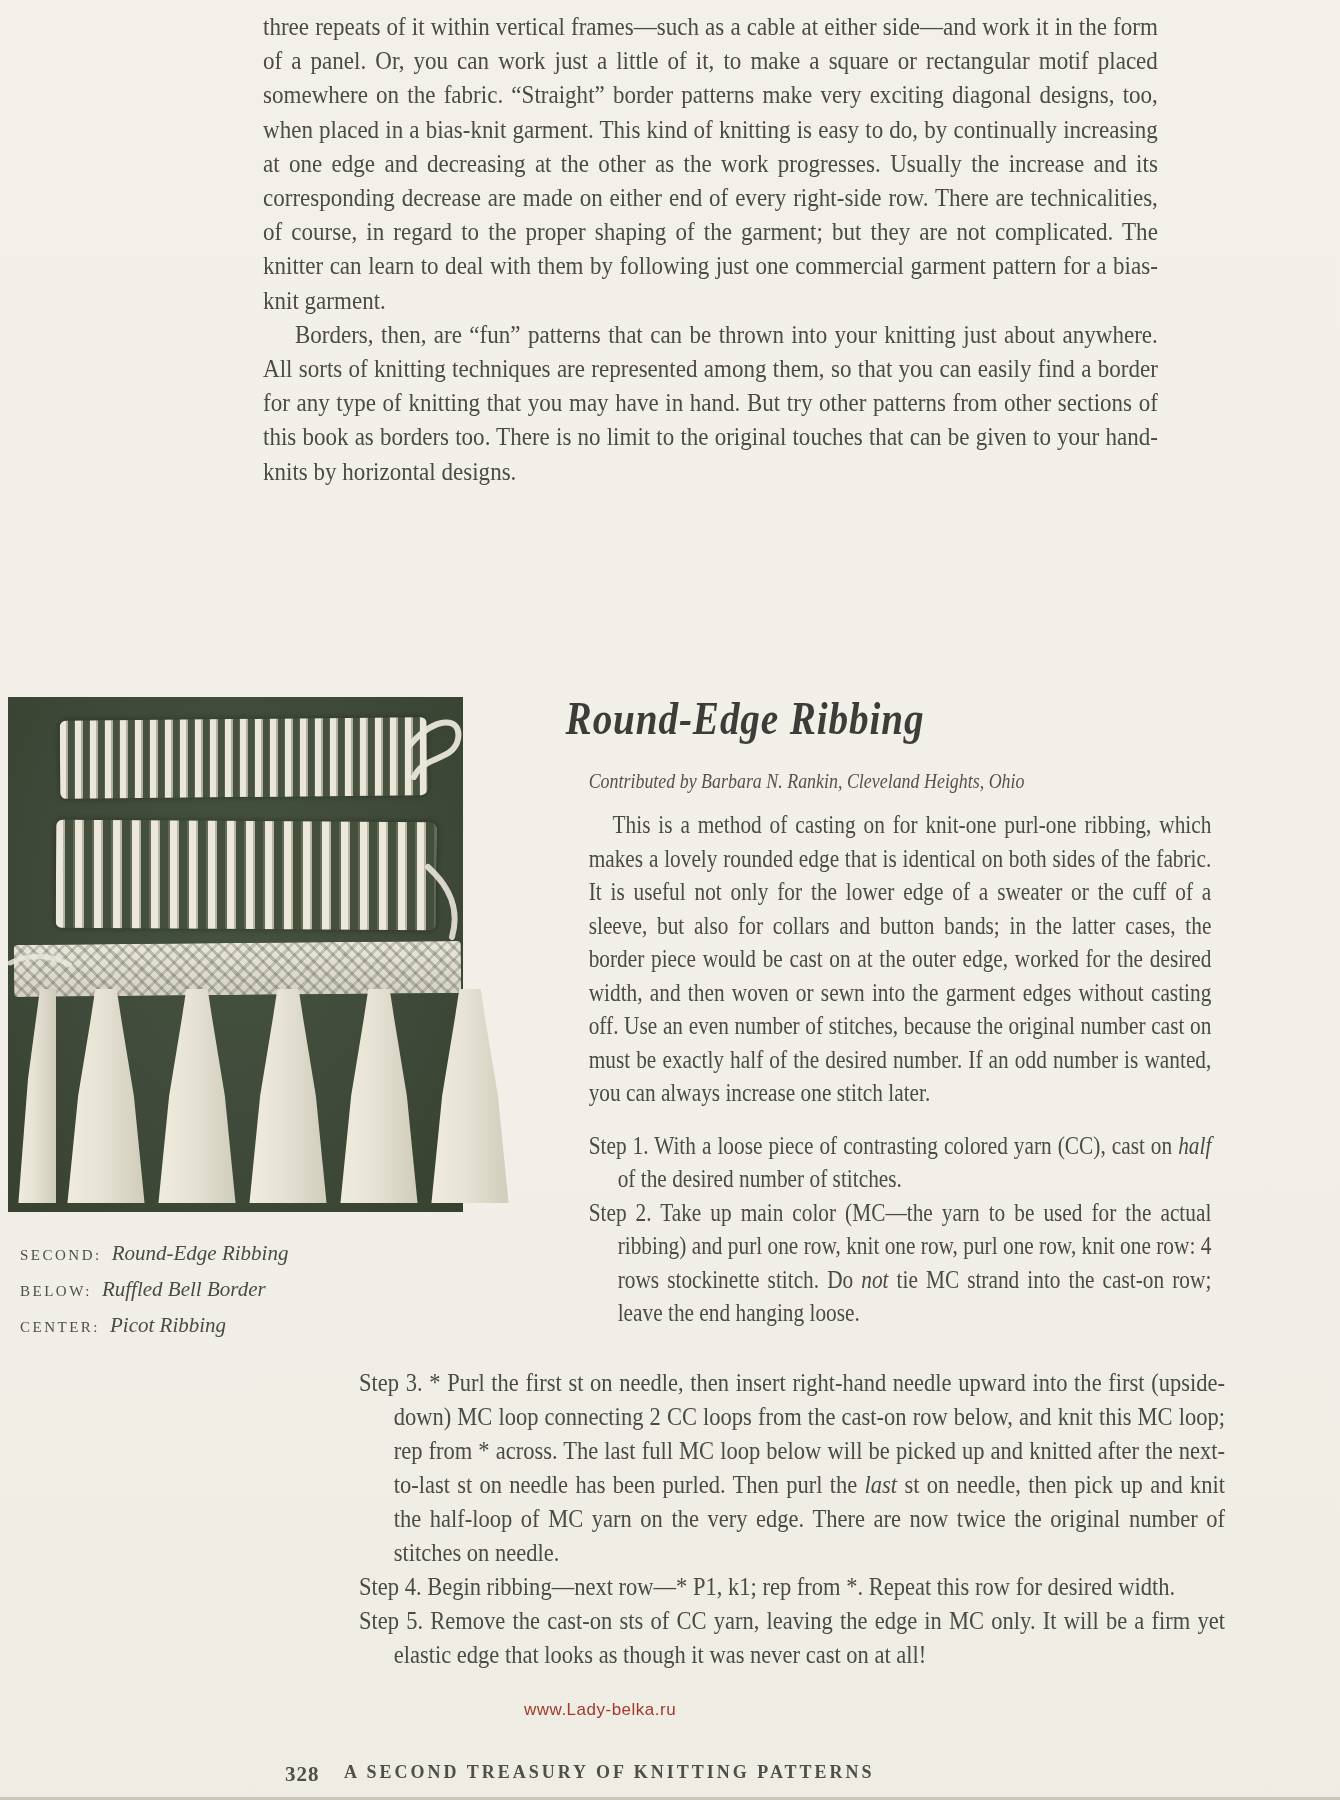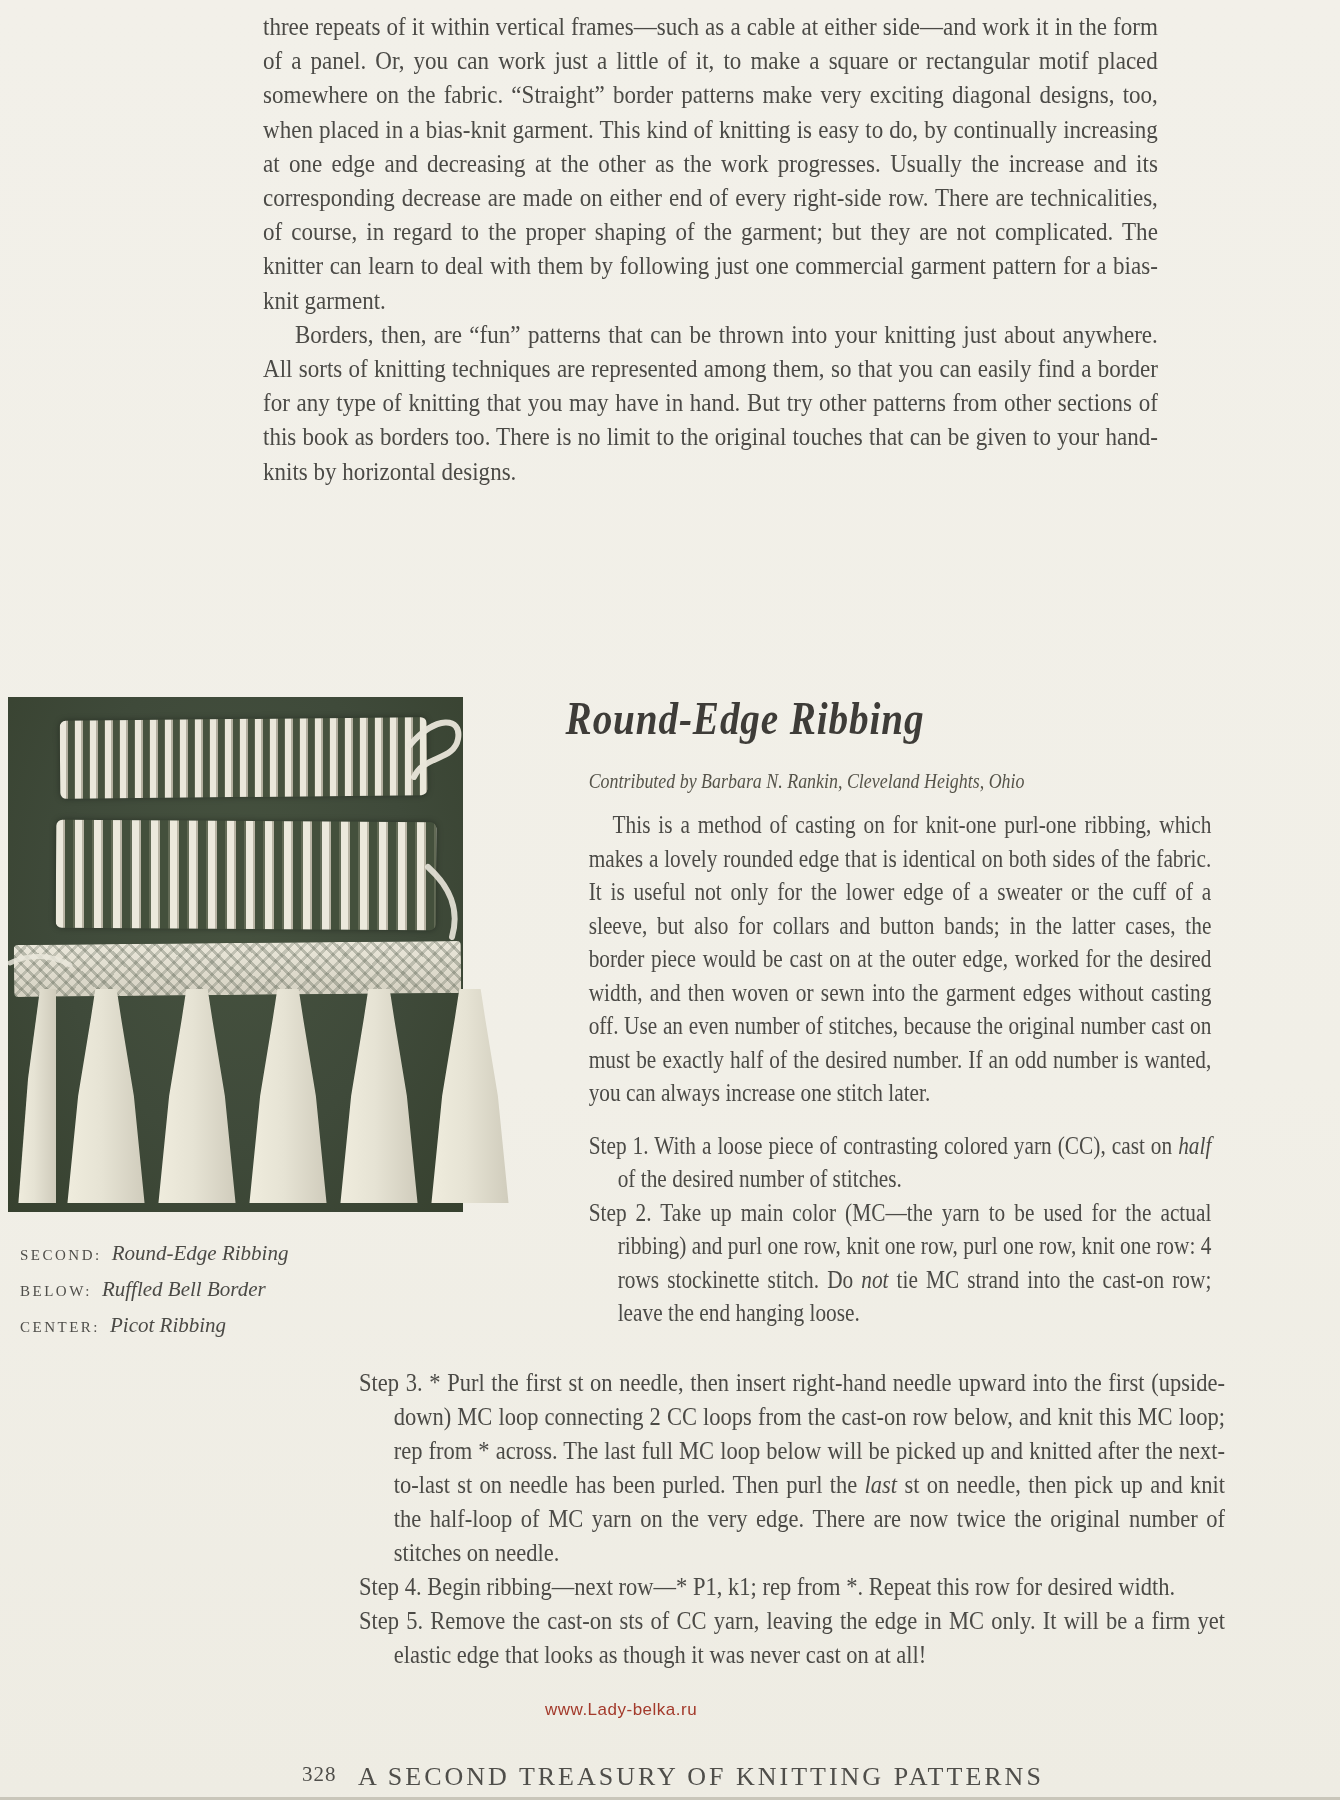--- a/index.html
+++ b/index.html
@@ -71,28 +71,28 @@
   }
   .contrib{margin:22px 0 0 0;font-size:21px;line-height:26px;font-style:italic;color:#555349;}
   .desc{margin:14px 0 0 0;font-size:25px;line-height:33.5px;text-align:justify;text-indent:28px;}
   .steps{margin:19px 0 0 0;}
   .steps .step{margin:0;padding-left:34px;text-indent:-34px;font-size:25px;line-height:33.5px;text-align:justify;}
   .steps-full{position:absolute;left:292px;top:1366px;width:1000px;transform:scaleX(0.866);}
   .steps-full .step{margin:0;padding-left:40px;text-indent:-40px;font-size:26px;line-height:34px;text-align:justify;}
   .step-label{white-space:nowrap;}
   
   .watermark{
-    position:absolute;left:545px;top:1700px;
+    position:absolute;left:524px;top:1700px;
     font-family:"Liberation Sans", sans-serif;
     font-size:17px;letter-spacing:0.5px;color:#a33a2b;
   }
   
   .footer{position:absolute;left:0;top:1762px;width:1340px;height:30px;}
-  .page-num{position:absolute;left:285px;font-size:21px;font-weight:normal;letter-spacing:1px;color:#4f4e4a;margin-left:17px;}
-  .book-title{position:absolute;left:358px;font-size:26px;font-weight:normal;letter-spacing:3px;color:#4f4e4a;}
+  .page-num{position:absolute;left:285px;font-size:21px;font-weight:bold;letter-spacing:1px;color:#4f4e4a;}
+  .book-title{position:absolute;left:344px;font-size:18px;font-weight:bold;letter-spacing:3px;color:#4f4e4a;}
 </style>
 </head>
 <body>
 
 <div class="page">
 
   <div class="intro condense">
     <p>three repeats of it within vertical frames—such as a cable at either side—and work it in the form of a panel. Or, you can work just a little of it, to make a square or rectangular motif placed somewhere on the fabric. “Straight” border patterns make very exciting diagonal designs, too, when placed in a bias-knit garment. This kind of knitting is easy to do, by continually increasing at one edge and decreasing at the other as the work progresses. Usually the increase and its corresponding decrease are made on either end of every right-side row. There are technicalities, of course, in regard to the proper shaping of the garment; but they are not complicated. The knitter can learn to deal with them by following just one commercial garment pattern for a bias-knit garment.</p>
     <p class="indent">Borders, then, are “fun” patterns that can be thrown into your knitting just about anywhere. All sorts of knitting techniques are represented among them, so that you can easily find a border for any type of knitting that you may have in hand. But try other patterns from other sections of this book as borders too. There is no limit to the original touches that can be given to your hand-knits by horizontal designs.</p>
   </div>

